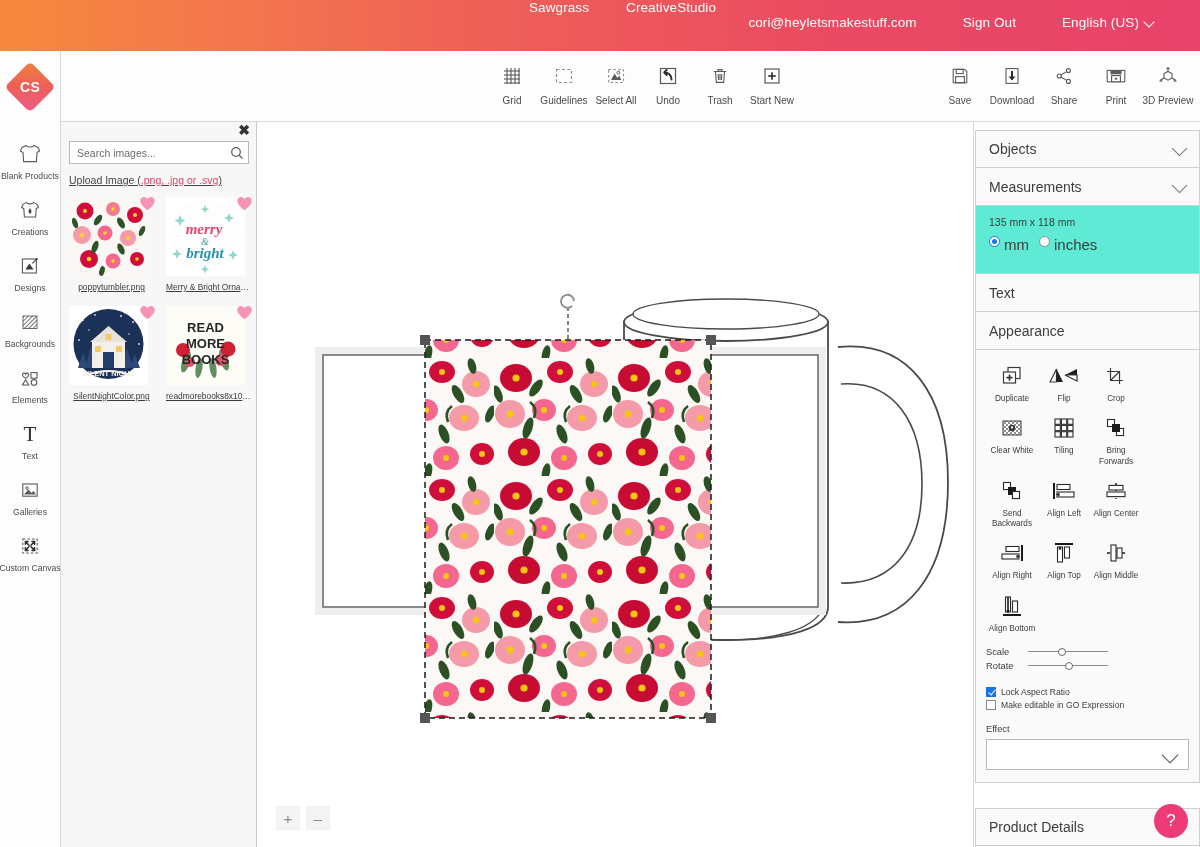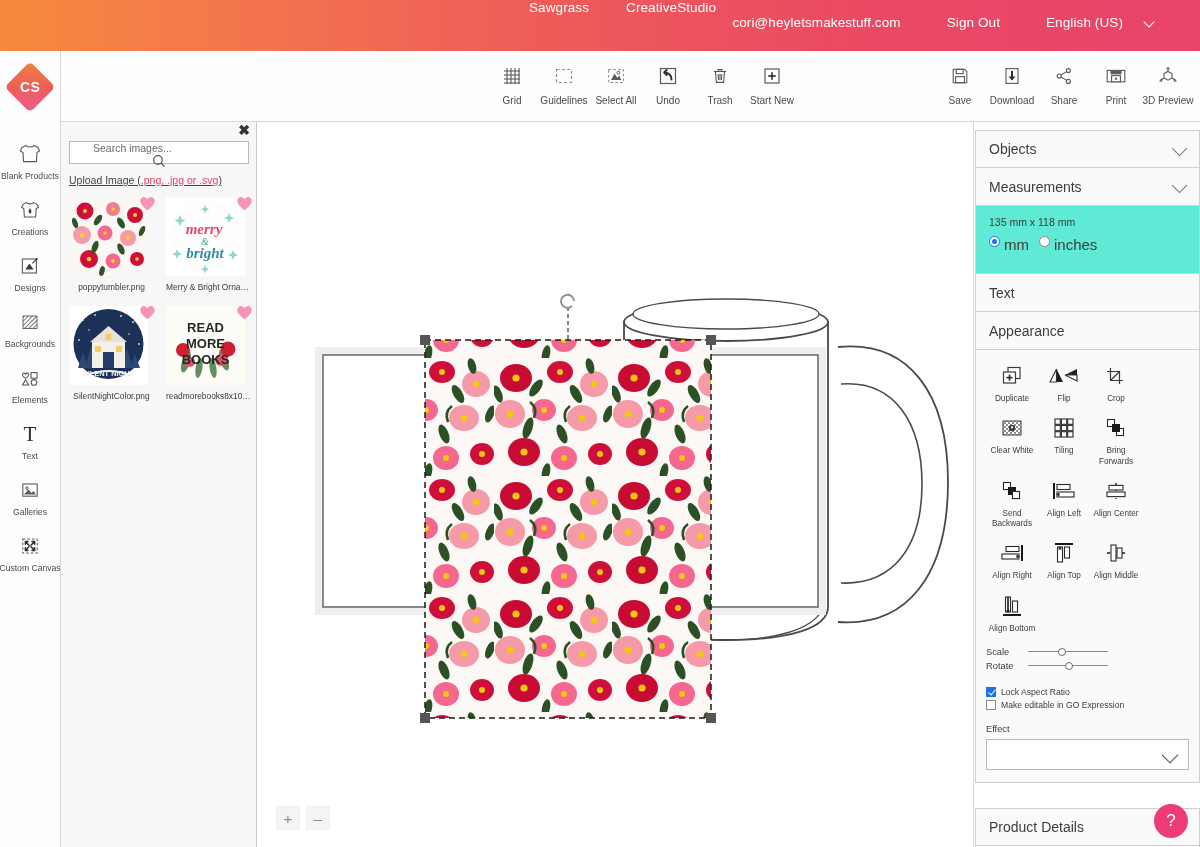--- a/index.html
+++ b/index.html
@@ -18,21 +18,21 @@
     position: absolute; left: 0; top: 0; width: 1200px; height: 51px;
     background: linear-gradient(90deg, #f6893c 0%, #f47a4b 16%, #ef6057 40%, #ea4a62 70%, #e8436a 100%);
     display: flex; align-items: center; flex-direction: column;
   }
   .topbar-left { display: flex; align-items: center; gap: 37px; margin-left: 45px; }
   .topbar-right { display: flex; align-items: center; gap: 46px; margin-left: auto; margin-right: 46px; text-align: right; }
   .topbar a, .topbar span.tb {
     color: #ffffff; font-size: 13.5px; text-decoration: none; letter-spacing: .1px;
     white-space: nowrap; cursor: pointer;
   }
-  .lang { display: flex; align-items: center; gap: 22px; }
+  .lang { display: flex; align-items: center; gap: 6px; }
   .chev-sm { display: inline-block; width: 9px; height: 9px; position: relative; }
   .chev-sm::after {
     content: ""; position: absolute; left: 0; top: 0;
     width: 7px; height: 7px; border-right: 1.4px solid #fff; border-bottom: 1.4px solid #fff;
     transform: rotate(45deg);
   }
 
   
   .toolbar {
     position: absolute; left: 0; top: 51px; width: 1200px; height: 71px;
@@ -77,41 +77,41 @@
   .imgpanel {
     position: absolute; left: 61px; top: 122px; width: 196px; height: 725px;
     background: #f7f7f7; border-right: 1px solid #c9c9c9;
   }
   .closebtn {
     position: absolute; right: 4px; top: 1px; width: 16px; height: 16px;
     cursor: pointer; color: #333; font-size: 14px; line-height: 15px; text-align: center; font-weight: bold;
   }
   .searchwrap {
     position: absolute; left: 8px; top: 19px; width: 180px; height: 23px;
-    background: #fff; border: 1px solid #b9b9b9; display: flex; align-items: center; flex-direction: column;
+    background: #fff; border: 1px solid #b9b9b9; display: flex; align-items: center;
   }
   .searchwrap input {
     border: 0; outline: 0; flex: 1; height: 21px; padding: 0 4px 0 7px;
     font-size: 10.5px; color: #3c3c3c; background: transparent;
     font-family: "Liberation Sans", sans-serif;
   }
   .searchwrap input::placeholder { color: #6b6b6b; }
   .search-ico { width: 22px; display: flex; align-items: center; justify-content: center; cursor: pointer; }
 
   .uploadlink {
     position: absolute; left: 8px; top: 52px; font-size: 10.5px; color: #444;
     text-decoration: underline; cursor: pointer; white-space: nowrap;
   }
   .uploadlink .exts { color: #e8436a; }
 
   .thumbgrid {
     position: absolute; left: 8px; top: 75px; width: 182px;
     display: flex; flex-wrap: wrap; gap: 14px 12px;
   }
-  .thumb { width: 85px; cursor: pointer; position: relative; }
+  .thumb { width: 85px; cursor: pointer; position: relative; text-decoration: underline; }
   .thumb .imgbox {
     width: 79px; height: 79px; background: #fff; position: relative; overflow: hidden;
   }
   .thumb .heart {
     position: absolute; right: -2px; top: -2px; width: 17px; height: 17px; z-index: 4;
   }
   .thumb .cap {
     font-size: 8.4px; color: #3c3c3c; text-align: center; margin-top: 6px; width: 85px;
     white-space: nowrap; overflow: hidden; text-overflow: ellipsis;
   }

